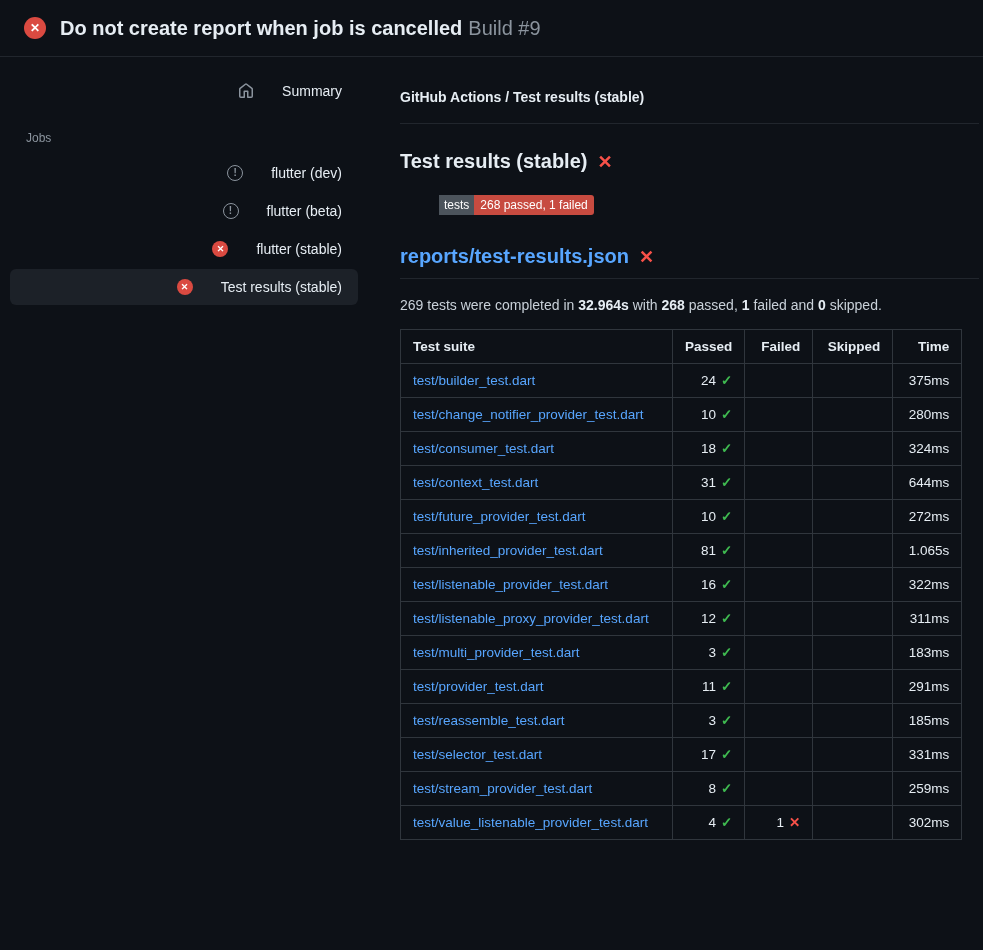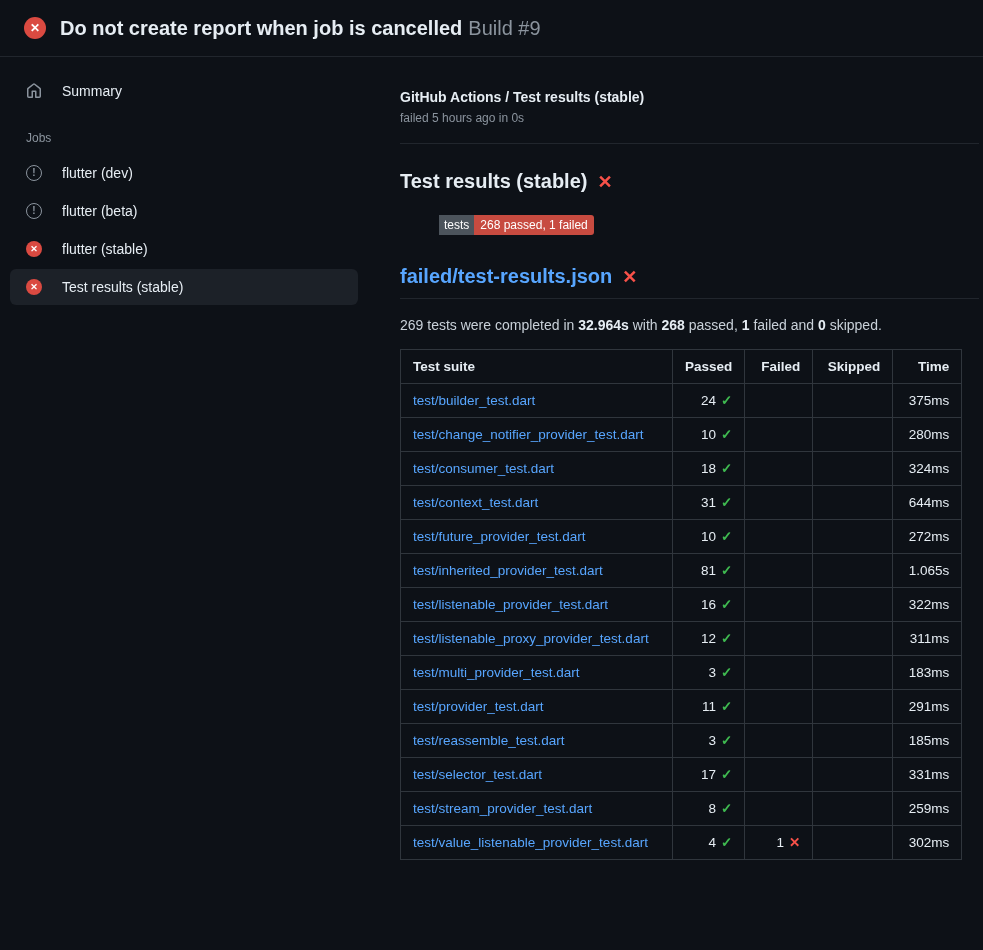--- a/index.html
+++ b/index.html
@@ -16,21 +16,21 @@
   }
   .app-header{display:flex; align-items:center; gap:14px; height:57px; padding:0 24px; border-bottom:1px solid var(--border-soft);}
   .app-header h1{font-size:20px; margin:0; font-weight:700; white-space:nowrap;}
   .build-num{color:var(--muted); font-weight:400; margin-left:6px;}
   .fail-circle{display:inline-flex; align-items:center; justify-content:center; border-radius:50%; background:var(--red-solid); color:#fff; font-weight:700; flex-shrink:0; line-height:1;}
   .fail-circle.lg{width:22px; height:22px; font-size:12px;}
   .fail-circle.sm{width:16px; height:16px; font-size:9px;}
   .cancel-circle{width:16px; height:16px; border:1.5px solid var(--muted); border-radius:50%; color:var(--muted); display:inline-flex; align-items:center; justify-content:center; font-size:10px; font-weight:700; flex-shrink:0; line-height:1;}
   .layout{display:flex; height:893px;}
   .sidebar{width:368px; padding:16px 10px; flex-shrink:0;}
-  .sidebar-item{display:flex; align-items:center; gap:20px; padding:10px 16px; border-radius:6px; font-size:14px; cursor:pointer; margin-bottom:2px;}
+  .sidebar-item{display:flex; align-items:center; gap:28px; padding:10px 16px; border-radius:6px; font-size:14px; cursor:pointer; margin-bottom:2px;justify-content:flex-end;}
   .sidebar-item.selected{background:var(--selected);}
   .sidebar-item .home-svg{color:var(--muted); flex-shrink:0;}
   .jobs-heading{color:var(--muted); font-size:12px; padding:20px 16px 10px;}
   .main{flex:1; padding:32px 4px 0 32px;}
   .breadcrumb{font-weight:700; font-size:14px;}
   .status-line{color:var(--muted); font-size:12px; margin-top:6px;}
   .divider{border-bottom:1px solid var(--border-soft); margin-top:18px;}
   .section-heading{display:flex; align-items:center; gap:10px; font-size:20px; font-weight:700; margin-top:26px;}
   .heading-x{color:var(--red); font-size:18px; font-weight:700;}
   .badge{display:inline-flex; margin-top:22px; font-size:12px; border-radius:3px; overflow:hidden; line-height:1;}
@@ -82,35 +82,34 @@
         </div>
         <div class="sidebar-item selected">
           <span class="fail-circle sm">✕</span>
           <span>Test results (stable)</span>
         </div>
       </nav>
   </aside>
 
   <main class="main">
     <div class="breadcrumb">GitHub Actions / Test results (stable)</div>
-    <div class="status-line">failed 5 hours ago in 0s</div>
     <div class="divider"></div>
 
     <div class="section-heading">
       <span>Test results (stable)</span>
       <span class="heading-x">✕</span>
     </div>
 
     <div class="badge">
       <span class="badge-label">tests</span>
       <span class="badge-value">268 passed, 1 failed</span>
     </div>
 
     <div class="report-heading">
-      <a href="#" class="report-link">failed/test-results.json</a>
+      <a href="#" class="report-link">reports/test-results.json</a>
       <span class="heading-x">✕</span>
     </div>
 
     <div class="summary-line"><span>269 tests were completed in </span><span class="b">32.964s</span><span> with </span><span class="b">268</span><span> passed, </span><span class="b">1</span><span> failed and </span><span class="b">0</span><span> skipped.</span></div>
 
     <table class="results">
       <colgroup>
         <col class="c-suite">
           <col class="c-passed">
           <col class="c-failed">

